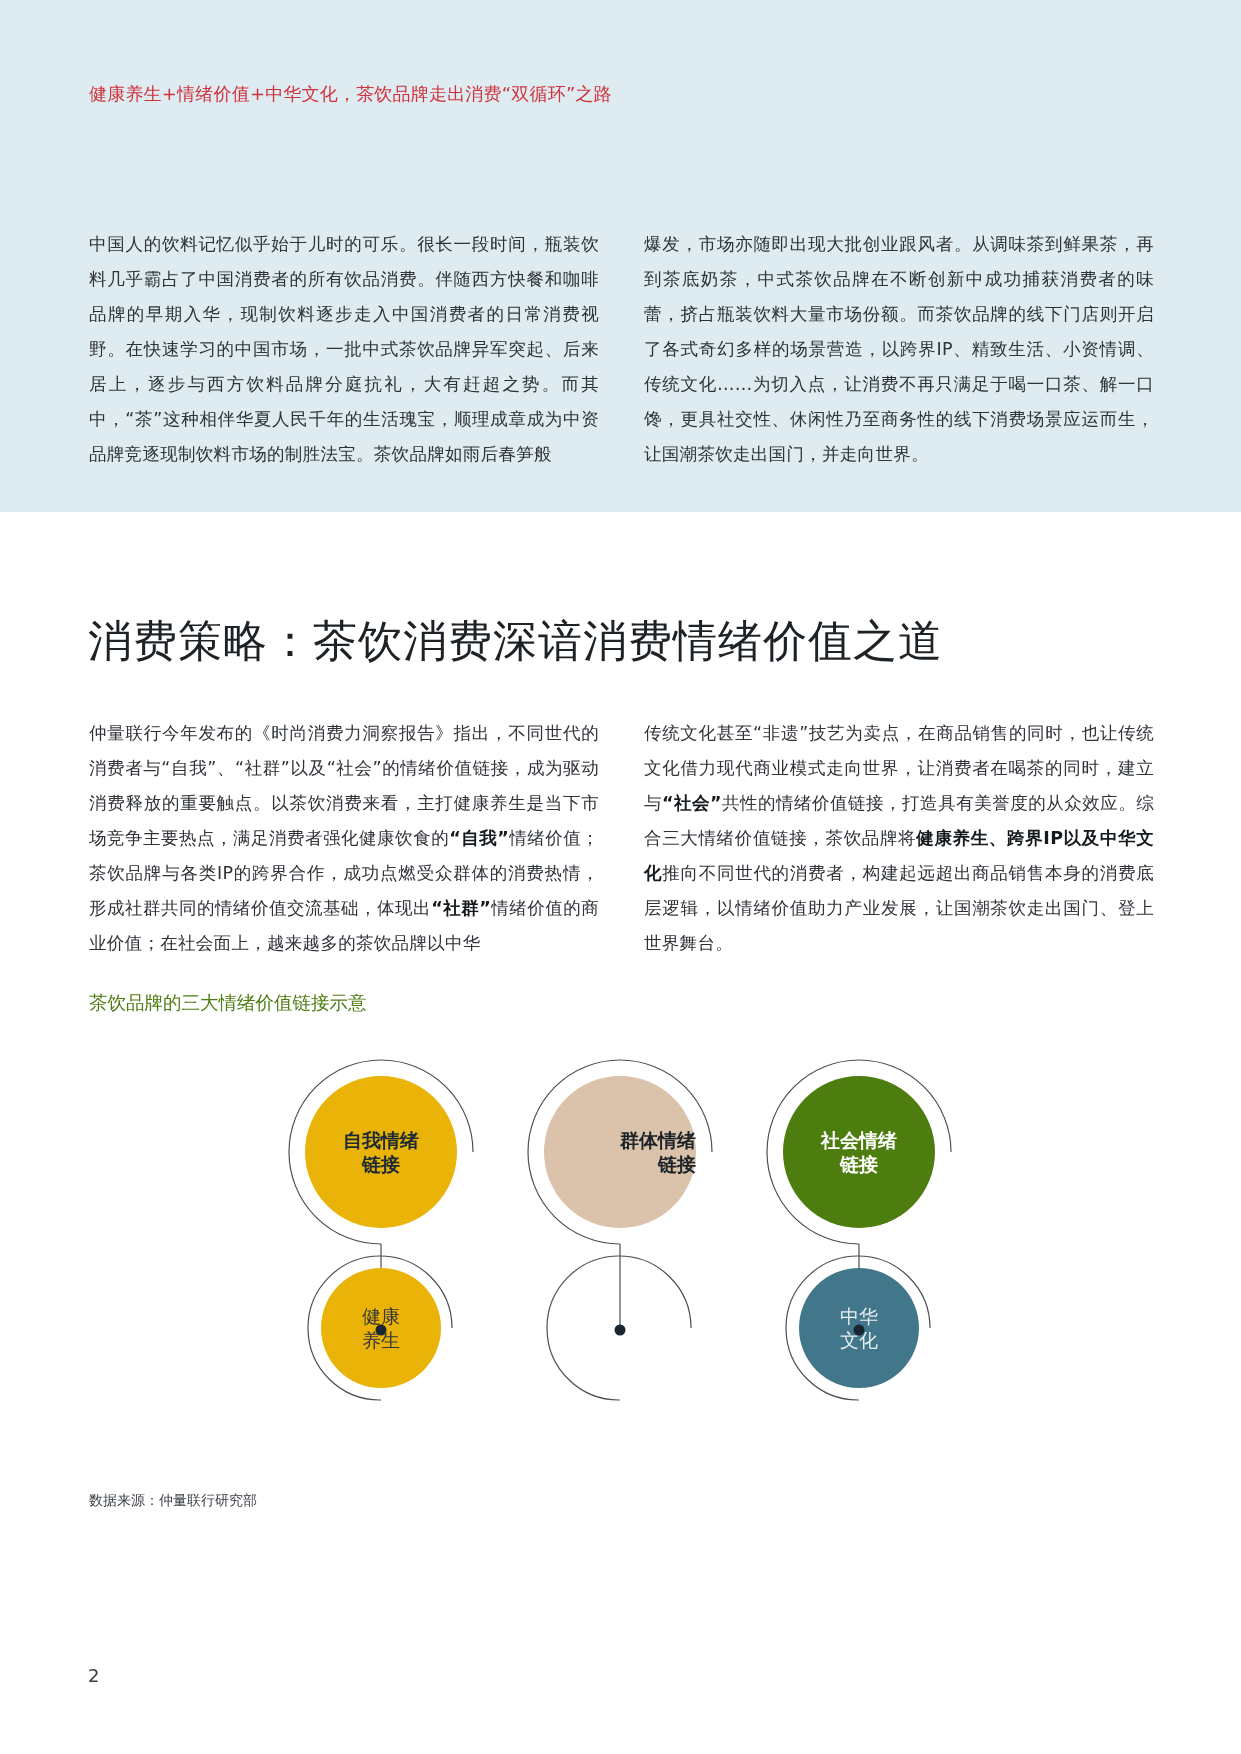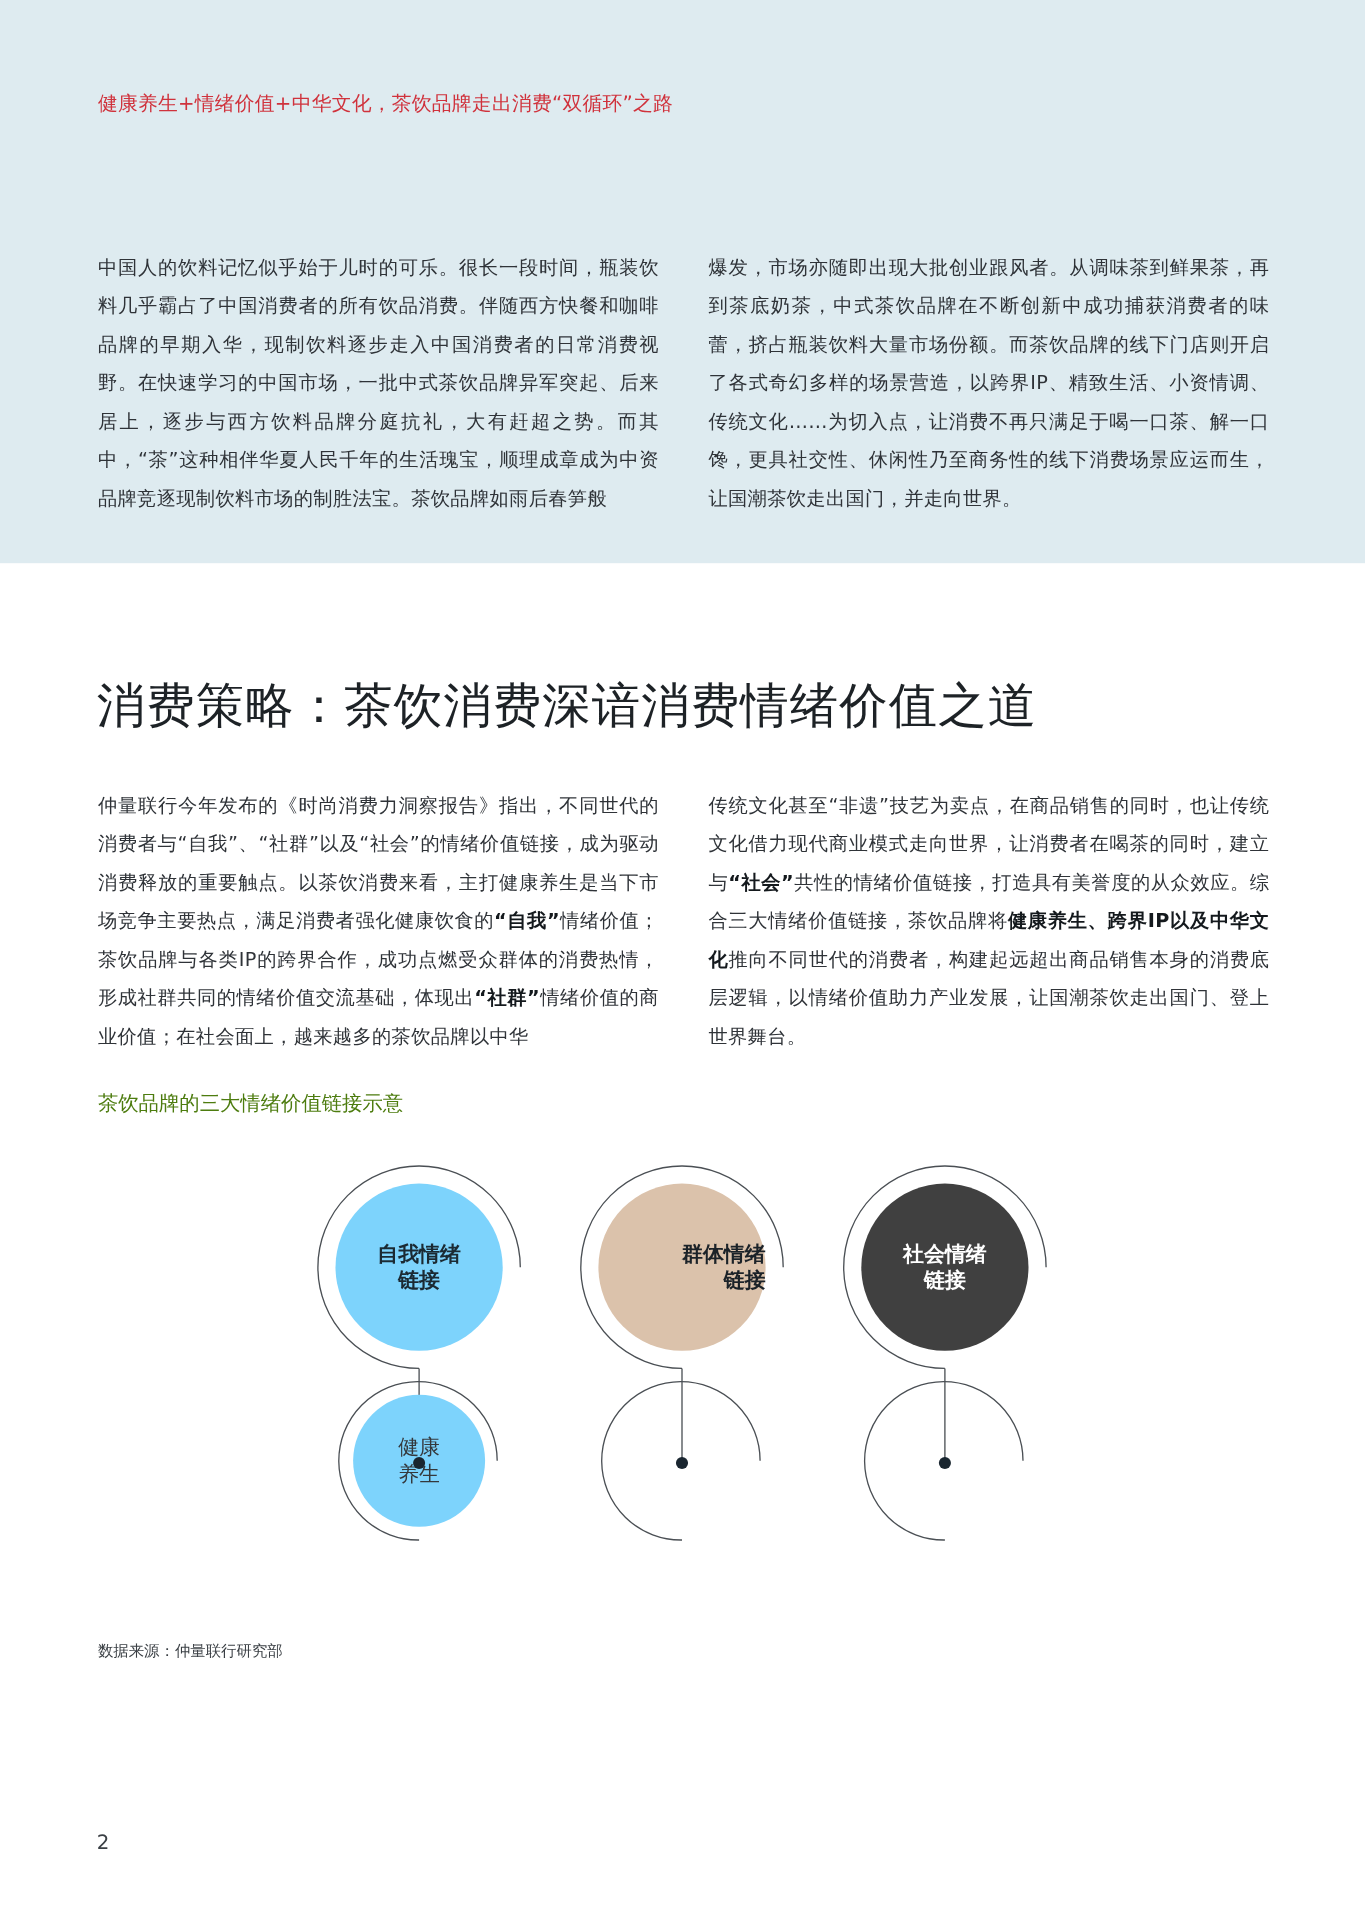--- a/index.html
+++ b/index.html
@@ -20,23 +20,23 @@
   .col b { font-weight: bold; color: #14191d; }
 
   .fig-title { position: absolute; left: 89px; top: 990px; font-size: 18.5px; color: #4d7c0f; white-space: nowrap; }
 
   .diagram { position: absolute; left: 0; top: 1040px; width: 1241px; height: 420px; }
 
   .node { position: absolute; border-radius: 50%; display: flex; flex-direction: column; align-items: center; justify-content: center; text-align: center; }
   .node-main { width: 152px; height: 152px; font-size: 19px; font-weight: bold; line-height: 24px; }
   .node-sub { width: 120px; height: 120px; font-size: 19px; line-height: 24px; }
 
-  .light-blue { background: #7dd3fc; color: #1b2a33; }
+  .light-blue { background: #eab308; color: #1b2a33; }
   .tan { background: #dbc2ab; color: #1b2228; align-items: flex-end; }
-  .teal { background: #404040; color: #ffffff; }
+  .teal { background: #4d7c0f; color: #ffffff; }
   .teal-sub { background: #42768a; color: #e7eef2; }
   .sub-dark { color: #34383c; }
 
   .source { position: absolute; left: 89px; top: 1492px; font-size: 14px; color: #3a3f44; white-space: nowrap; }
   .page-num { position: absolute; left: 88px; top: 1665px; font-size: 18px; color: #3a3f44; }
 </style>
 </head>
 <body>
 
 <div class="top-band"></div>
@@ -82,20 +82,24 @@
   </div>
   <div class="node node-main teal" style="left:783px;top:36px">
     <span>社会情绪</span>
     <span>链接</span>
   </div>
 
   <div class="node node-sub light-blue sub-dark" style="left:321px;top:228px">
     <span>健康</span>
     <span>养生</span>
   </div>
+  <div class="node node-sub teal-sub" style="left:799px;top:228px">
+    <span>中华</span>
+    <span>文化</span>
+  </div>
 
   <svg width="1241" height="420" viewBox="0 0 1241 420" style="position:absolute;left:0;top:0;pointer-events:none">
     <circle cx="381" cy="290" r="5.5" fill="#1a2630"></circle>
     <circle cx="620" cy="290" r="5.5" fill="#1a2630"></circle>
     <circle cx="859" cy="290" r="5.5" fill="#1a2630"></circle>
   </svg>
 </div>
 
 <div class="source">数据来源：仲量联行研究部</div>
 <div class="page-num">2</div>

